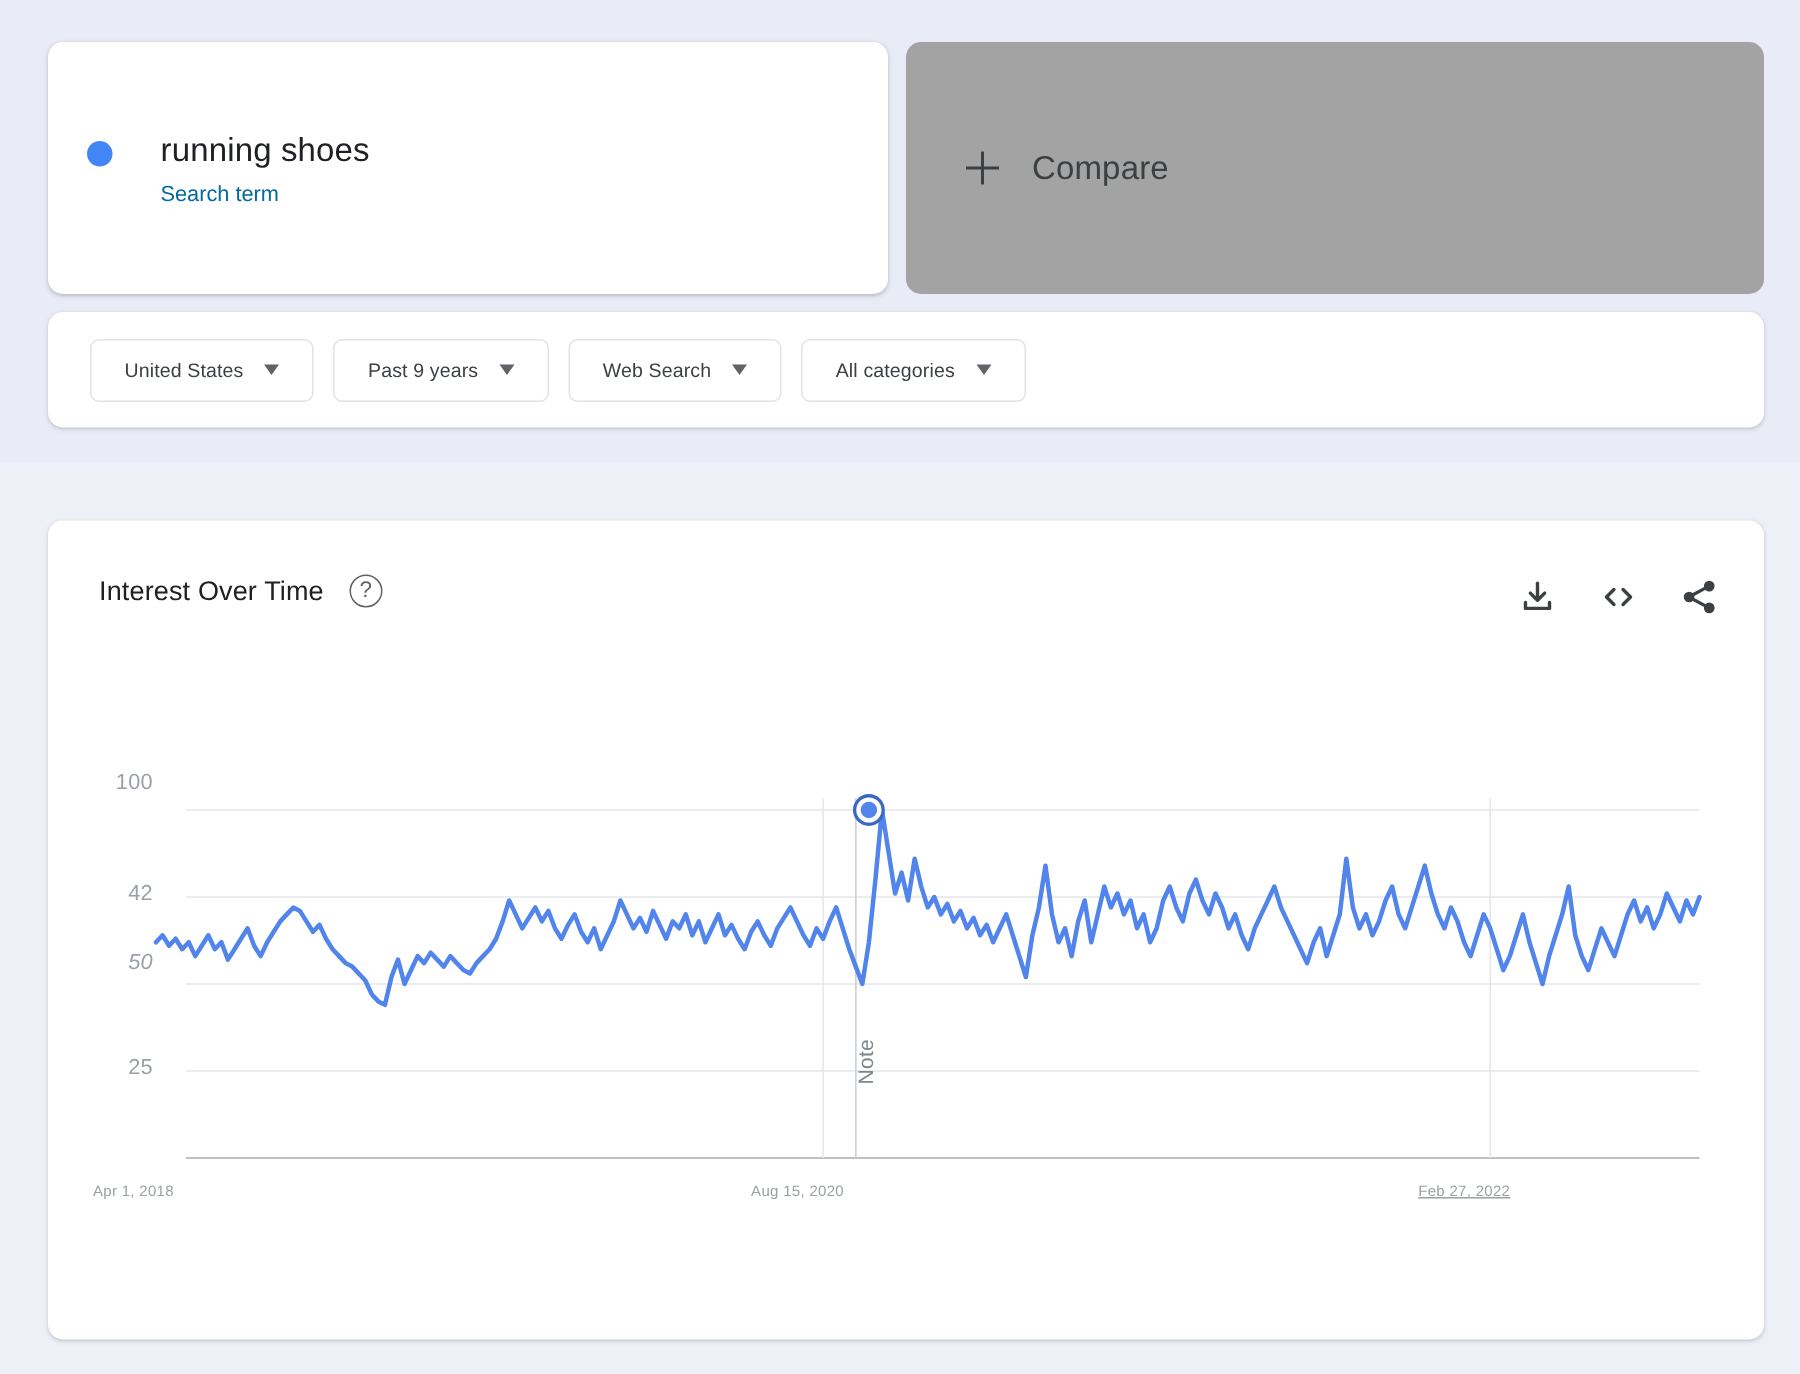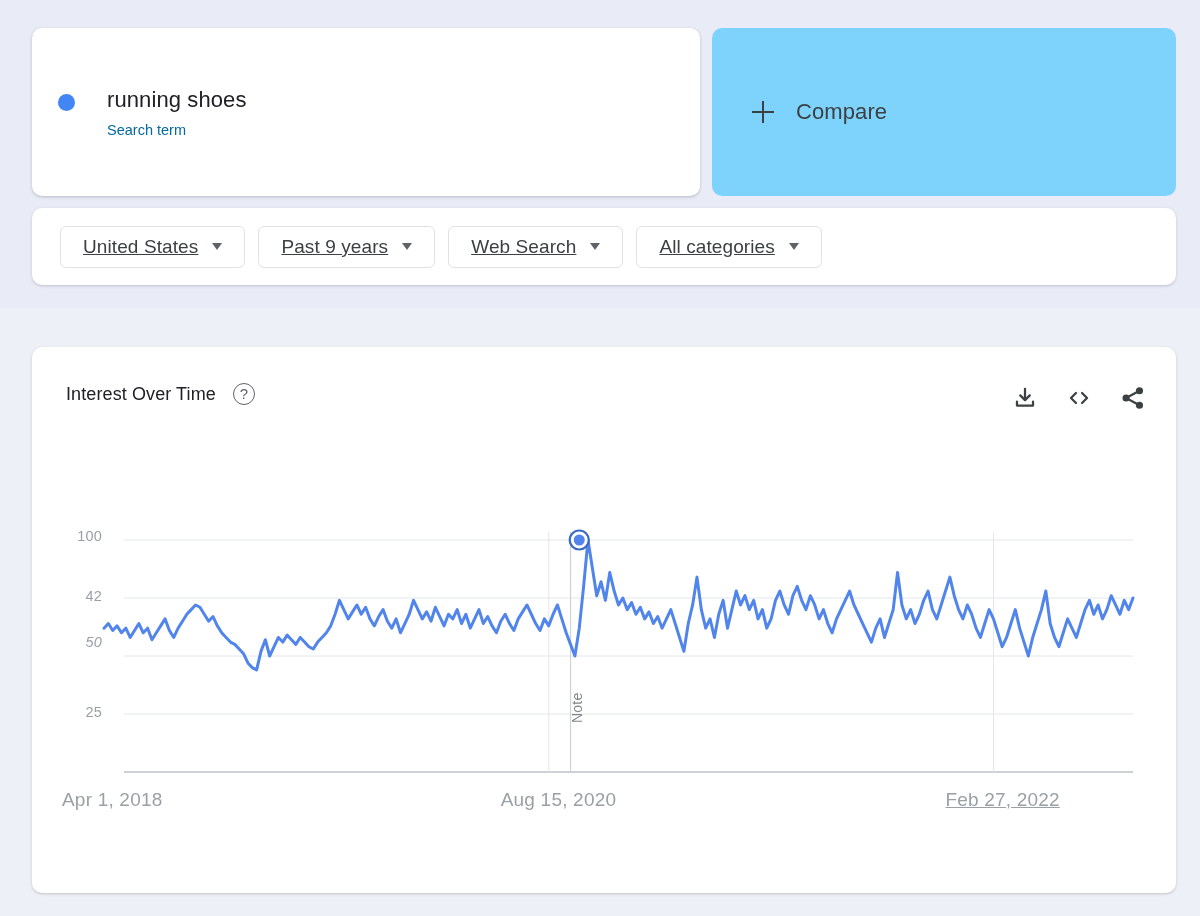--- a/index.html
+++ b/index.html
@@ -18,21 +18,21 @@
   }
   .content { position: relative; }
 
   
   .term-row {
     position: absolute; left: 32px; top: 28px;
     width: 1144px; height: 168px;
     display: flex; gap: 12px;
   }
   .term-card {
-    width: 668px; height: 168px;
+    width: 560px; height: 168px;
     background: #ffffff;
     border-radius: 10px;
     box-shadow: 0 1px 2px rgba(60,64,67,.18), 0 1px 3px 1px rgba(60,64,67,.08);
     display: flex; align-items: center;
     padding-left: 26px;
   }
   .term-inner { display: flex; align-items: flex-start; }
   .term-dot {
     width: 17px; height: 17px; border-radius: 50%;
     margin-top: 9px; margin-right: 32px; flex: 0 0 auto;
@@ -69,21 +69,21 @@
     background: #ffffff; border-radius: 10px;
     box-shadow: 0 1px 2px rgba(60,64,67,.16), 0 1px 3px 1px rgba(60,64,67,.06);
     display: flex; align-items: center;
     padding-left: 28px; gap: 13px;
   }
   .filter-chip {
     height: 42px; border: 1px solid #e0e2e6; border-radius: 6px;
     display: flex; align-items: center; justify-content: center;
     padding: 0 22px; background: #fff; cursor: pointer;
   }
-  .filter-text { font-size: 19px; color: #3c4043; letter-spacing: .1px; text-decoration: underline; }
+  .filter-text { font-size: 13px; color: #3c4043; letter-spacing: .1px; }
   .caret {
     width: 0; height: 0; margin-left: 14px;
     border-left: 5.5px solid transparent;
     border-right: 5.5px solid transparent;
     border-top: 7px solid #5f6368;
   }
 
   
   .chart-card {
     position: absolute; left: 32px; top: 347px;
@@ -113,21 +113,21 @@
 
   
   .plot-wrap { position: absolute; left: 0; top: 0; width: 1144px; height: 546px; }
   .plot-svg { position: absolute; left: 0; top: 0; }
 
   .ytick {
     position: absolute; text-align: right; width: 48px;
     font-size: 14.5px; color: #9aa0a6; letter-spacing: .2px;
   }
   .xtick {
-    position: absolute; font-size: 19px; color: #9aa0a6; letter-spacing: .2px;
+    position: absolute; font-size: 10px; color: #9aa0a6; letter-spacing: .2px;
   }
   .note-label {
     position: absolute; font-size: 14px; color: #80868b;
     transform: rotate(-90deg); transform-origin: left bottom;
     white-space: nowrap; letter-spacing: .2px;
   }
 </style>
 </head>
 <body>
 
@@ -138,21 +138,21 @@
   <div class="term-row">
     <div class="term-card">
       <div class="term-inner">
         <div class="term-dot" style="background: rgb(66, 133, 244);"></div>
         <div>
           <div class="term-name">running shoes</div>
           <div class="term-sub">Search term</div>
         </div>
       </div>
     </div>
-    <div class="compare-card" style="background: #7dd3fc;">
+    <div class="compare-card" style="background: #a3a3a3;">
       <div class="plus-icon"></div>
       <div class="compare-label">Compare</div>
     </div>
   </div>
 
   <div class="filter-bar">
     <div class="filter-chip">
       <span class="filter-text">United States</span>
       <span class="caret"></span>
     </div>
@@ -211,21 +211,21 @@
           <line x1="92" y1="425" x2="1101" y2="425" stroke="#bdc1c6" stroke-width="1.4"></line>
           <line x1="516.7372881355932" y1="185" x2="516.7372881355932" y2="425" stroke="#e4e6e9" stroke-width="1"></line>
           <line x1="961.4745762711865" y1="185" x2="961.4745762711865" y2="425" stroke="#e4e6e9" stroke-width="1"></line>
           <line x1="538.5381355932203" y1="185" x2="538.5381355932203" y2="425" stroke="#cfd3d8" stroke-width="1.2"></line>
           <path d="M72.00 281.16 L76.36 276.52 L80.72 283.48 L85.08 278.84 L89.44 285.80 L93.80 281.16 L98.16 290.44 L102.52 283.48 L106.88 276.52 L111.24 285.80 L115.60 281.16 L119.96 292.76 L124.32 285.80 L128.68 278.84 L133.04 271.88 L137.40 283.48 L141.76 290.44 L146.12 281.16 L150.48 274.20 L154.84 267.24 L159.20 262.60 L163.56 257.96 L167.92 260.28 L172.28 267.24 L176.64 274.20 L181.00 269.56 L185.36 278.84 L189.72 285.80 L194.08 290.44 L198.44 295.08 L202.81 297.40 L207.17 302.04 L211.53 306.68 L215.89 315.96 L220.25 320.60 L224.61 322.92 L228.97 304.36 L233.33 292.76 L237.69 309.00 L242.05 299.72 L246.41 290.44 L250.77 295.08 L255.13 288.12 L259.49 292.76 L263.85 297.40 L268.21 290.44 L272.57 295.08 L276.93 299.72 L281.29 302.04 L285.65 295.08 L290.01 290.44 L294.37 285.80 L298.73 278.84 L303.09 267.24 L307.45 253.32 L311.81 262.60 L316.17 271.88 L320.53 264.92 L324.89 257.96 L329.25 267.24 L333.61 260.28 L337.97 271.88 L342.33 278.84 L346.69 269.56 L351.05 262.60 L355.41 274.20 L359.77 281.16 L364.13 271.88 L368.49 285.80 L372.85 276.52 L377.21 267.24 L381.57 253.32 L385.93 262.60 L390.29 271.88 L394.65 264.92 L399.01 274.20 L403.37 260.28 L407.73 269.56 L412.09 278.84 L416.45 267.24 L420.81 271.88 L425.17 262.60 L429.53 276.52 L433.89 267.24 L438.25 281.16 L442.61 271.88 L446.97 262.60 L451.33 276.52 L455.69 269.56 L460.06 278.84 L464.42 285.80 L468.78 274.20 L473.14 267.24 L477.50 276.52 L481.86 283.48 L486.22 271.88 L490.58 264.92 L494.94 257.96 L499.30 267.24 L503.66 276.52 L508.02 283.48 L512.38 271.88 L516.74 278.84 L521.10 267.24 L525.46 257.96 L529.82 271.88 L534.18 285.80 L538.54 297.40 L542.90 309.00 L547.26 281.16 L551.62 239.40 L555.98 193.00 L560.34 220.84 L564.70 248.68 L569.06 234.76 L573.42 253.32 L577.78 225.48 L582.14 244.04 L586.50 257.96 L590.86 251.00 L595.22 262.60 L599.58 255.64 L603.94 267.24 L608.30 260.28 L612.66 271.88 L617.02 264.92 L621.38 276.52 L625.74 269.56 L630.10 281.16 L634.46 271.88 L638.82 262.60 L643.18 276.52 L647.54 290.44 L651.90 304.36 L656.26 276.52 L660.62 257.96 L664.98 230.12 L669.34 262.60 L673.70 281.16 L678.06 271.88 L682.42 290.44 L686.78 267.24 L691.14 253.32 L695.50 281.16 L699.86 262.60 L704.22 244.04 L708.58 257.96 L712.94 248.68 L717.31 262.60 L721.67 253.32 L726.03 271.88 L730.39 262.60 L734.75 281.16 L739.11 271.88 L743.47 253.32 L747.83 244.04 L752.19 257.96 L756.55 267.24 L760.91 248.68 L765.27 239.40 L769.63 253.32 L773.99 262.60 L778.35 248.68 L782.71 257.96 L787.07 271.88 L791.43 262.60 L795.79 276.52 L800.15 285.80 L804.51 271.88 L808.87 262.60 L813.23 253.32 L817.59 244.04 L821.95 257.96 L826.31 267.24 L830.67 276.52 L835.03 285.80 L839.39 295.08 L843.75 281.16 L848.11 271.88 L852.47 290.44 L856.83 276.52 L861.19 262.60 L865.55 225.48 L869.91 257.96 L874.27 271.88 L878.63 262.60 L882.99 276.52 L887.35 267.24 L891.71 253.32 L896.07 244.04 L900.43 262.60 L904.79 271.88 L909.15 257.96 L913.51 244.04 L917.87 230.12 L922.23 248.68 L926.59 262.60 L930.95 271.88 L935.31 257.96 L939.67 267.24 L944.03 281.16 L948.39 290.44 L952.75 276.52 L957.11 262.60 L961.47 271.88 L965.83 285.80 L970.19 299.72 L974.56 290.44 L978.92 276.52 L983.28 262.60 L987.64 281.16 L992.00 295.08 L996.36 309.00 L1000.72 290.44 L1005.08 276.52 L1009.44 262.60 L1013.80 244.04 L1018.16 276.52 L1022.52 290.44 L1026.88 299.72 L1031.24 285.80 L1035.60 271.88 L1039.96 281.16 L1044.32 290.44 L1048.68 276.52 L1053.04 262.60 L1057.40 253.32 L1061.76 267.24 L1066.12 257.96 L1070.48 271.88 L1074.84 262.60 L1079.20 248.68 L1083.56 257.96 L1087.92 267.24 L1092.28 253.32 L1096.64 262.60 L1101.00 251.00" fill="none" stroke="#5185ec" stroke-width="3" stroke-linejoin="round" stroke-linecap="round"></path>
           <circle cx="547.2584745762712" cy="193" r="9.5" fill="#ffffff" stroke="#3b68c4" stroke-width="2.2"></circle>
           <circle cx="547.2584745762712" cy="193" r="5.5" fill="#5185ec"></circle>
         </svg>
 
       <div id="ylabels">
-          <div class="ytick" style="left: 22px; top: 181px;">100</div>
+          <div class="ytick" style="left: 22px; top: 167px;">100</div>
           <div class="ytick" style="left: 22px; top: 241px;">42</div>
           <div class="ytick" style="left: 22px; top: 287px; font-style: italic;">50</div>
           <div class="ytick" style="left: 22px; top: 357px;">25</div>
         </div>
       <div id="xlabels">
           <div class="xtick" style="left: 30px; top: 442px;">Apr 1, 2018</div>
           <div class="xtick" style="left: 468.737px; top: 442px;">Aug 15, 2020</div>
           <div class="xtick" style="left: 913.475px; top: 442px; text-decoration: underline;">Feb 27, 2022</div>
         </div>
 

